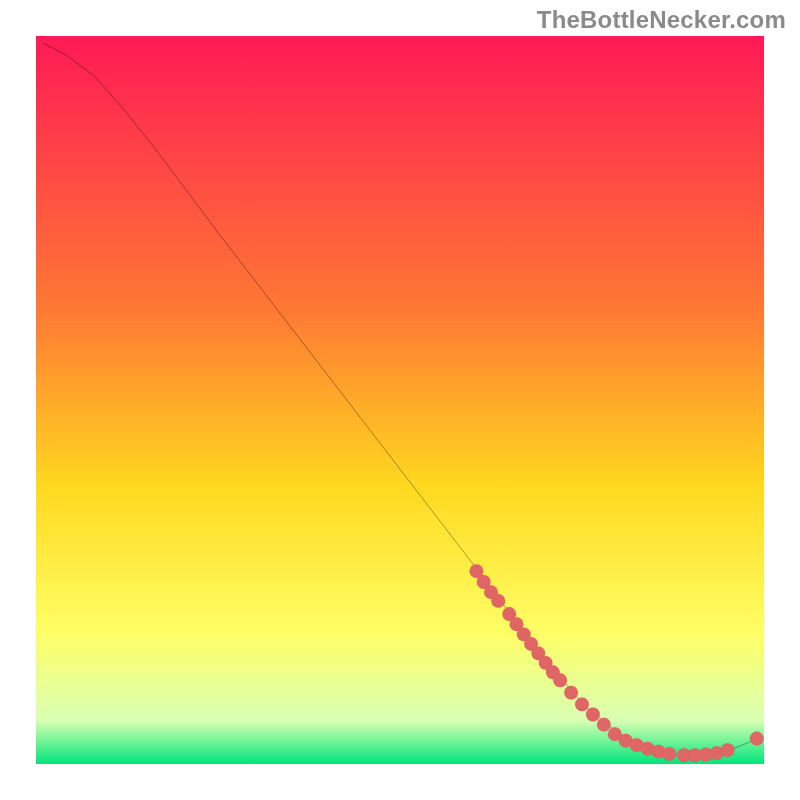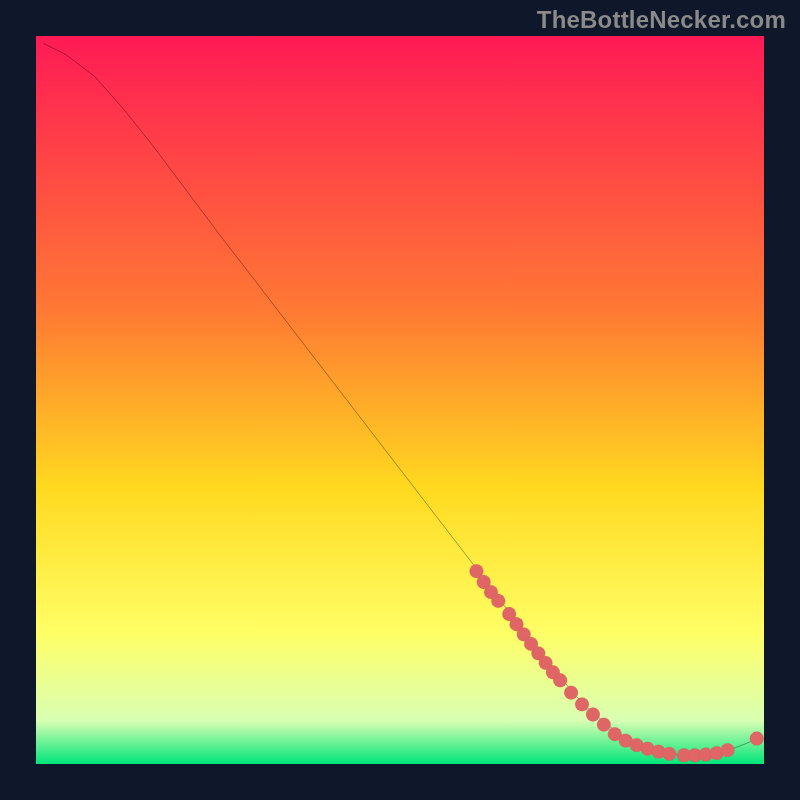--- a/index.html
+++ b/index.html
@@ -8,21 +8,21 @@
     width: 800px;
     height: 800px;
     background: #000;
     font-family: Arial, Helvetica, sans-serif;
     overflow: hidden;
   }
   .stage {
     position: relative;
     width: 800px;
     height: 800px;
-    background: #0f172a;
+    background: #ffffff;
   }
   .watermark {
     position: absolute;
     top: 6px;
     right: 14px;
     font-size: 24px;
     font-weight: 600;
     color: #8a8a8a;
     letter-spacing: 0.2px;
     z-index: 5;

